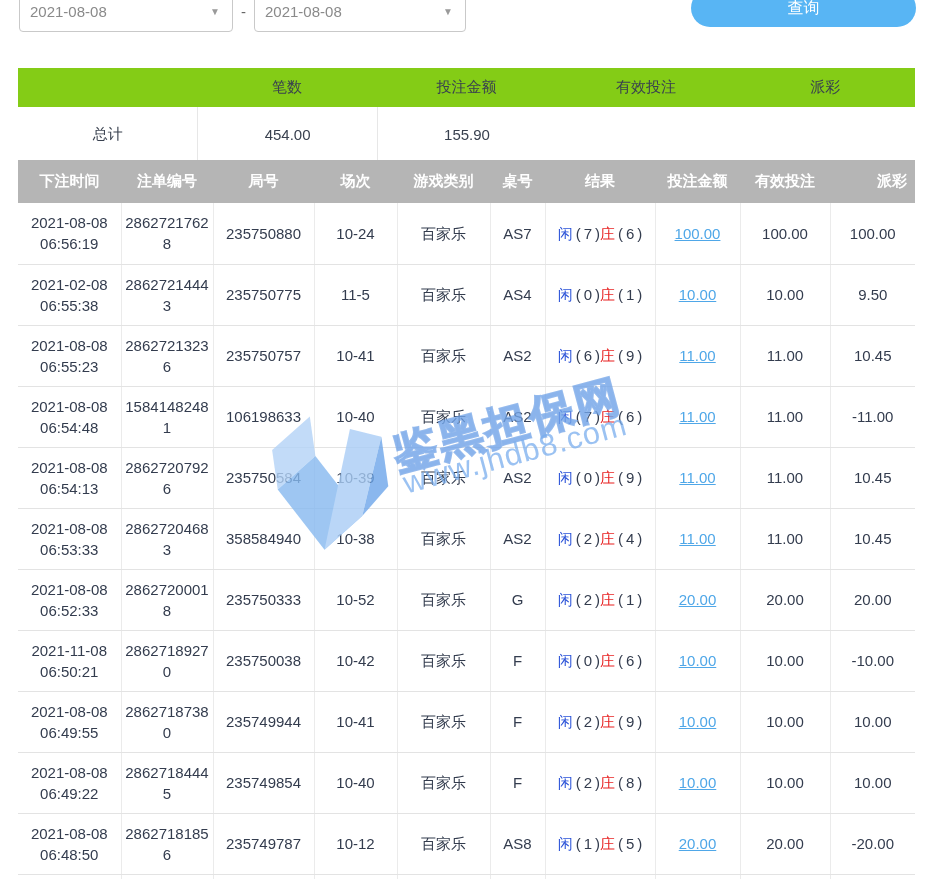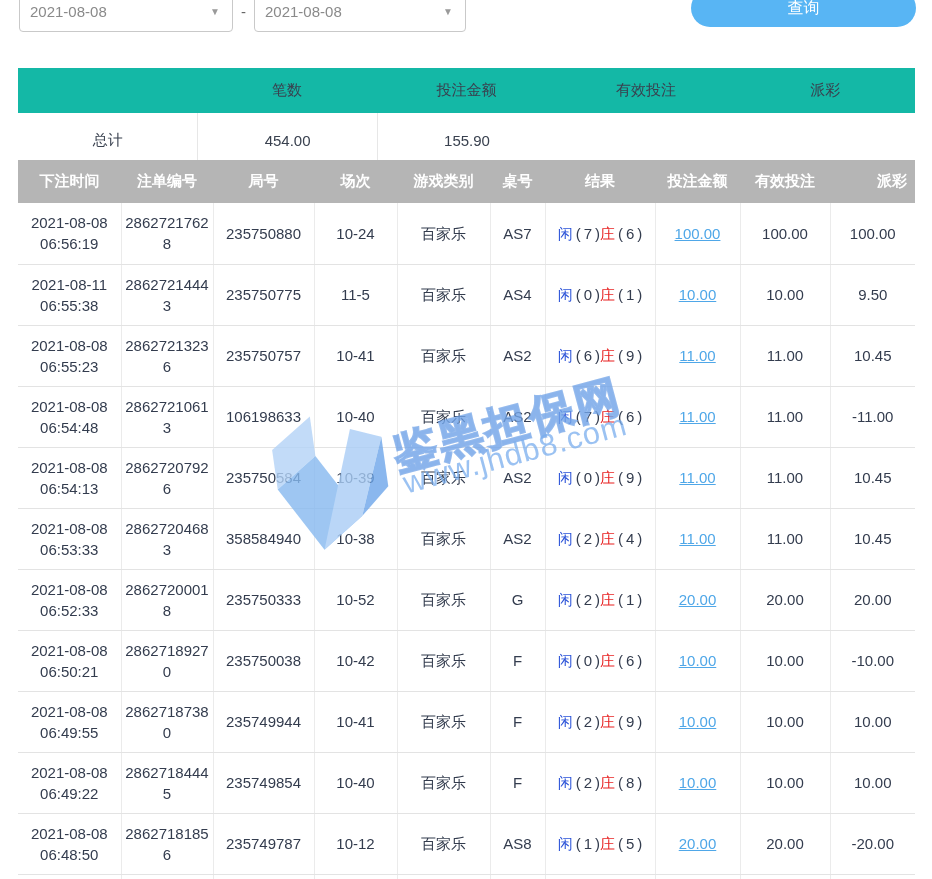--- a/index.html
+++ b/index.html
@@ -25,21 +25,21 @@
   .sel-arrow{color:#9a9a9a;font-size:10px;margin-left:8px}
   .dash{margin:0 8px;color:#666;font-size:15px}
   .query-btn{
     position:absolute;top:-11px;right:16px;width:225px;height:38px;
     background:var(--btn);border:none;border-radius:19px;color:#fff;
     font-size:16px;font-family:inherit;cursor:pointer;z-index:2;
   }
 
   
   .summary{position:absolute;top:68px;left:18px;width:897px;font-size:15px;color:#39414f}
-  .sum-head{display:grid;grid-template-columns:repeat(5,1fr);height:45px;background:#14b8a6}
+  .sum-head{display:grid;grid-template-columns:repeat(5,1fr);height:39px;background:#84cc16}
   .sum-head .cell{display:flex;align-items:center;justify-content:center}
   .sum-body{display:grid;grid-template-columns:repeat(5,1fr);height:56px;border-bottom:1px solid #dcdcdc}
   .sum-body .cell{display:flex;align-items:center;justify-content:center;border-left:1px solid #e7e7e7;height:100%}
   .sum-body .cell:first-child{border-left:none}
 
   
   .bet-table{
     position:absolute;top:160px;left:18px;width:897px;
     border-collapse:collapse;table-layout:fixed;font-size:15px;
   }
@@ -142,21 +142,21 @@
         <td>235750880</td>
         <td>10-24</td>
         <td>百家乐</td>
         <td>AS7</td>
         <td><span class="player">闲</span> ( 7 )<span class="banker">庄</span> ( 6 )</td>
         <td><a class="bet-link">100.00</a></td>
         <td>100.00</td>
         <td class="c-payout">100.00</td>
       </tr>
       <tr>
-        <td class="c-time">2021-08-11 06:55:38</td>
+        <td class="c-time">2021-02-08 06:55:38</td>
         <td class="c-betno">28627214443</td>
         <td>235750775</td>
         <td>11-5</td>
         <td>百家乐</td>
         <td>AS4</td>
         <td><span class="player">闲</span> ( 0 )<span class="banker">庄</span> ( 1 )</td>
         <td><a class="bet-link">10.00</a></td>
         <td>10.00</td>
         <td class="c-payout">9.50</td>
       </tr>
@@ -167,21 +167,21 @@
         <td>10-41</td>
         <td>百家乐</td>
         <td>AS2</td>
         <td><span class="player">闲</span> ( 6 )<span class="banker">庄</span> ( 9 )</td>
         <td><a class="bet-link">11.00</a></td>
         <td>11.00</td>
         <td class="c-payout">10.45</td>
       </tr>
       <tr>
         <td class="c-time">2021-08-08 06:54:48</td>
-        <td class="c-betno">28627210613</td>
+        <td class="c-betno">15841482481</td>
         <td>106198633</td>
         <td>10-40</td>
         <td>百家乐</td>
         <td>AS2</td>
         <td><span class="player">闲</span> ( 7 )<span class="banker">庄</span> ( 6 )</td>
         <td><a class="bet-link">11.00</a></td>
         <td>11.00</td>
         <td class="c-payout">-11.00</td>
       </tr>
       <tr>
@@ -214,21 +214,21 @@
         <td>235750333</td>
         <td>10-52</td>
         <td>百家乐</td>
         <td>G</td>
         <td><span class="player">闲</span> ( 2 )<span class="banker">庄</span> ( 1 )</td>
         <td><a class="bet-link">20.00</a></td>
         <td>20.00</td>
         <td class="c-payout">20.00</td>
       </tr>
       <tr>
-        <td class="c-time">2021-08-08 06:50:21</td>
+        <td class="c-time">2021-11-08 06:50:21</td>
         <td class="c-betno">28627189270</td>
         <td>235750038</td>
         <td>10-42</td>
         <td>百家乐</td>
         <td>F</td>
         <td><span class="player">闲</span> ( 0 )<span class="banker">庄</span> ( 6 )</td>
         <td><a class="bet-link">10.00</a></td>
         <td>10.00</td>
         <td class="c-payout">-10.00</td>
       </tr>

